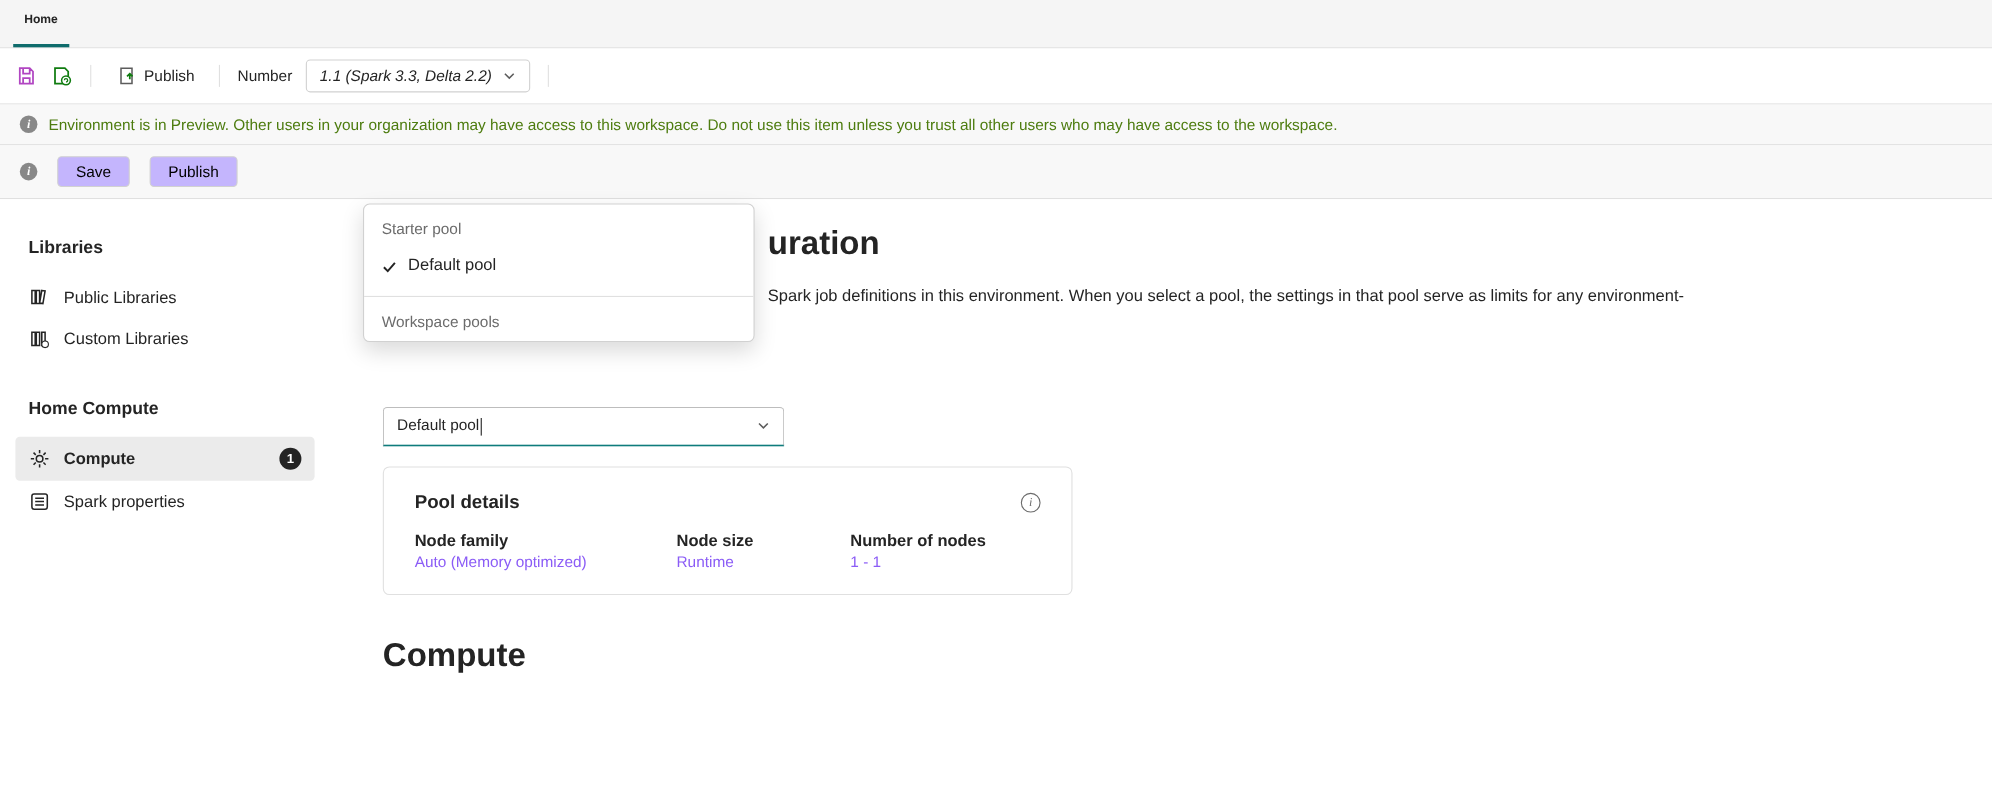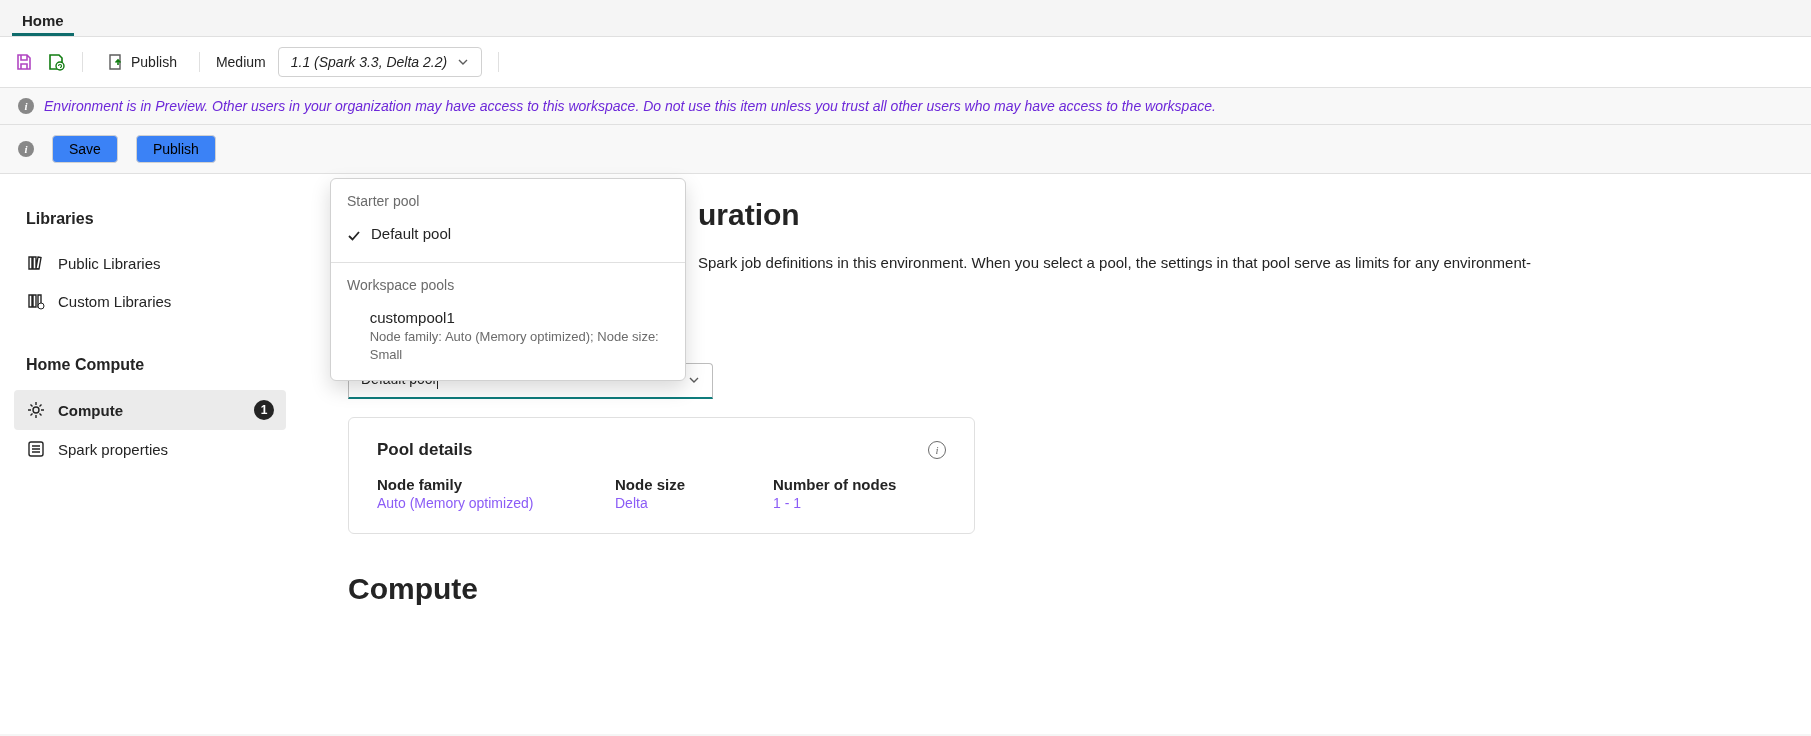--- a/index.html
+++ b/index.html
@@ -1,34 +1,34 @@
 <!DOCTYPE html>
 <html><head>
   <meta charset="utf-8">
   <style>
     * { box-sizing: border-box; margin: 0; padding: 0; font-family: "Segoe UI", -apple-system, BlinkMacSystemFont, sans-serif; }
     body { background: #f5f5f5; color: #242424; font-size: 14px; }
 
     
     .top-tabs { background: #f5f5f5; padding: 6px 12px 0 12px; border-bottom: 1px solid #e0e0e0; }
-    .top-tabs .tab { display: inline-block; padding: 6px 10px 4px 10px; font-size: 15px; font-weight: 600; color: #242424; border-bottom: 3px solid #0f6c6c; }
+    .top-tabs .tab { display: inline-block; padding: 6px 10px 16px 10px; font-size: 11px; font-weight: 600; color: #242424; border-bottom: 3px solid #0f6c6c; }
 
     
     .toolbar-wrap { background: #fff; padding: 10px 14px; border-bottom: 1px solid #e0e0e0; display: flex; align-items: center; gap: 12px; }
     .tb-icon { width: 20px; height: 20px; display: inline-flex; align-items: center; justify-content: center; }
     .tb-sep { width: 1px; height: 20px; background: #e0e0e0; margin: 0 4px; }
     .tb-btn { display: inline-flex; align-items: center; gap: 6px; padding: 4px 6px; border-radius: 4px; }
     .tb-label { font-size: 14px; color: #242424; }
     .runtime-select { display: inline-flex; align-items: center; gap: 10px; padding: 6px 12px; border: 1px solid #d1d1d1; border-radius: 4px; background: #fff; font-style: italic; }
 
     
     .banner { background: #f8f8f8; border-bottom: 1px solid #e0e0e0; padding: 10px 18px; display: flex; align-items: center; gap: 10px; }
     .banner .info-icon { width: 16px; height: 16px; background: #888; color: #fff; border-radius: 50%; display: inline-flex; align-items: center; justify-content: center; font-size: 11px; font-style: italic; font-weight: bold; font-family: serif; flex-shrink: 0; }
-    .banner .msg { flex: 1; color: #6d28d9; font-style: italic; }
-    .banner .btn { background: #3b82f6; border: 1px solid #d1d1d1; border-radius: 4px; padding: 5px 16px; font-size: 14px; margin-left: 8px; }
+    .banner .msg { flex: 1; color: #4d7c0f; }
+    .banner .btn { background: #c4b5fd; border: 1px solid #d1d1d1; border-radius: 4px; padding: 5px 16px; font-size: 14px; margin-left: 8px; }
 
     
     .layout { display: flex; background: #fff; min-height: 560px; }
     .sidebar { width: 300px; padding: 28px 14px 14px 14px; }
     .sb-section { font-size: 16px; font-weight: 600; color: #242424; padding: 8px 12px; margin-bottom: 8px; }
     .sb-item { display: flex; align-items: center; gap: 12px; padding: 10px 12px; border-radius: 4px; font-size: 15px; color: #242424; }
     .sb-item.selected { background: #ebebeb; font-weight: 600; }
     .sb-item .icon-slot { width: 20px; display: inline-flex; justify-content: center; }
     .badge { background: #242424; color: #fff; border-radius: 10px; min-width: 20px; height: 20px; display: inline-flex; align-items: center; justify-content: center; font-size: 12px; margin-left: auto; padding: 0 6px; }
 
@@ -87,21 +87,21 @@
   <span class="tb-btn">
     <span class="tb-icon">
       <svg width="20" height="20" viewBox="0 0 20 20">
           <path fill="none" stroke="#5c5c5c" stroke-width="1.4" d="M5 3h10v14H5z"></path>
           <path stroke="#107c10" stroke-width="1.6" fill="none" d="M13 13v-5 M10.5 10.5 13 8l2.5 2.5"></path>
         </svg>
     </span>
     <span class="tb-label">Publish</span>
   </span>
   <span class="tb-sep"></span>
-  <span class="tb-label">Medium</span>
+  <span class="tb-label">Number</span>
   <span class="runtime-select">
     <span>1.1 (Spark 3.3, Delta 2.2)</span>
     <svg width="12" height="12" viewBox="0 0 12 12">
         <path d="M2 4l4 4 4-4" fill="none" stroke="#5c5c5c" stroke-width="1.4"></path>
       </svg>
   </span>
   <span class="tb-sep"></span>
 </div>
 
 <div class="banner">
@@ -169,27 +169,20 @@
             <svg width="14" height="14" viewBox="0 0 14 14">
                 <path d="M2 7l3.5 3.5L12 3" fill="none" stroke="#242424" stroke-width="1.8"></path>
               </svg>
           </div>
           <div>
             <div class="fly-title">Default pool</div>
           </div>
         </div>
         <div class="fly-divider"></div>
         <div class="fly-group-label">Workspace pools</div>
-        <div class="fly-item">
-          <div class="fly-check"></div>
-          <div>
-            <div class="fly-title">custompool1</div>
-            <div class="fly-sub">Node family: Auto (Memory optimized); Node size: Small</div>
-          </div>
-        </div>
       </div>
 
       
       <div style="margin-left:350px;">
         <div class="big-heading">uration</div>
         <div class="desc">Spark job definitions in this environment. When you select a pool, the settings in that pool serve as limits for any environment-</div>
       </div>
 
       
       <div style="height:70px;"></div>
@@ -208,21 +201,21 @@
           <span class="card-title">Pool details</span>
           <span class="info-circle">i</span>
         </div>
         <div class="detail-row">
           <div class="detail-col" style="width:190px;">
             <div class="k">Node family</div>
             <div class="v">Auto (Memory optimized)</div>
           </div>
           <div class="detail-col" style="width:110px;">
             <div class="k">Node size</div>
-            <div class="v">Delta</div>
+            <div class="v">Runtime</div>
           </div>
           <div class="detail-col">
             <div class="k">Number of nodes</div>
             <div class="v">1 - 1</div>
           </div>
         </div>
       </div>
 
       <div class="section-heading">Compute</div>
     </div>

